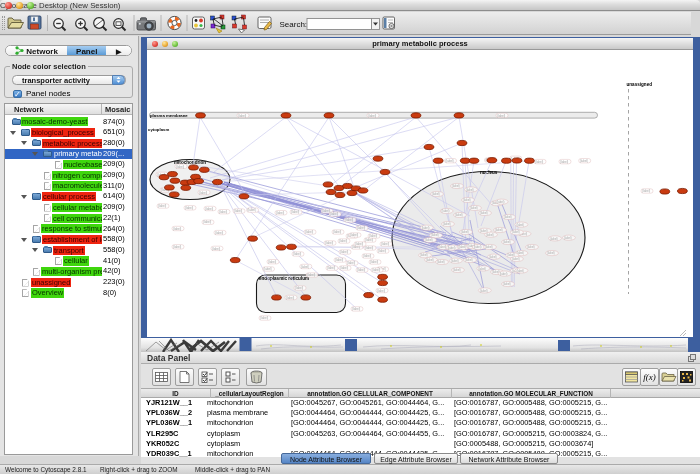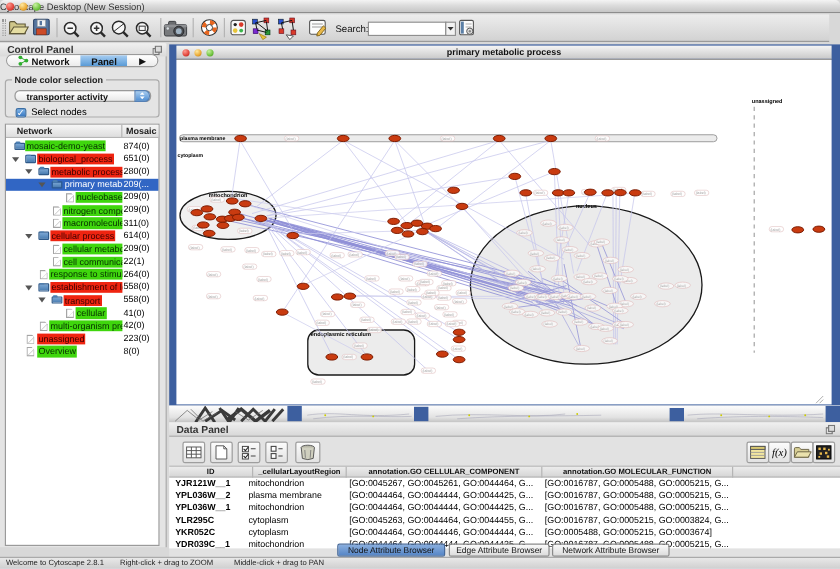--- a/index.html
+++ b/index.html
@@ -161,24 +161,20 @@
           <rect x="1" y="1" width="2.5" height="10" fill="#5b7fa6"></rect>
           <line x1="5" y1="3" x2="10" y2="3" stroke="#aaa" stroke-width="0.8"></line>
           <line x1="5" y1="5.5" x2="10" y2="5.5" stroke="#aaa" stroke-width="0.8"></line>
           <circle cx="8.5" cy="9" r="2.6" fill="#e0e0e0" stroke="#555" stroke-width="0.8"></circle>
           <circle cx="8.5" cy="9" r="1" fill="#888"></circle>
         </g>
   </svg>
 </div>
 
 <div class="abs" id="cpanel">
-  <div class="hdr">Control Panel<svg width="8" height="8" viewBox="0 0 8 8" style="position:absolute;right:4px;top:1.5px">
-          <rect x="0.5" y="2.5" width="5" height="5" fill="none" stroke="#777" stroke-width="1"></rect>
-          <rect x="2.5" y="0.5" width="5" height="5" fill="#ddd" stroke="#777" stroke-width="1"></rect>
-        </svg></div>
   <div id="tabstrip">
     <div class="seg" style="width:62px;background:linear-gradient(#ffffff,#ececec)">
       <svg width="9" height="9" viewBox="0 0 9 9" style="vertical-align:-1px">
             <circle cx="2" cy="1.8" r="1.6" fill="#2fae2f"></circle>
             <circle cx="2" cy="7.2" r="1.6" fill="#2fae2f"></circle>
             <circle cx="7" cy="4.5" r="1.6" fill="#2fae2f"></circle>
             <line x1="2" y1="2" x2="7" y2="4.5" stroke="#2fae2f" stroke-width="0.8"></line>
             <line x1="2" y1="7" x2="7" y2="4.5" stroke="#2fae2f" stroke-width="0.8"></line>
           </svg>
       Network</div>
@@ -188,21 +184,21 @@
   <fieldset id="ncs">
         <legend>Node color selection</legend>
       </fieldset>
   <div id="combo">transporter activity
     <div class="cap"><svg width="11" height="8" viewBox="0 0 11 8">
             <path d="M3.5 3 L5.5 0.8 L7.5 3 Z" fill="#fff"></path>
             <path d="M3.5 4.5 L5.5 6.7 L7.5 4.5 Z" fill="#fff"></path>
           </svg></div>
   </div>
   <div id="cbx">✓</div>
-      <div id="cbxl">Select nodes</div>
+      <div id="cbxl">Panel nodes</div>
   <div id="tree">
     <div id="treehdr">
           <span style="position:absolute;left:9px">Network</span>
           <span style="position:absolute;left:100px">Mosaic</span>
           <span style="position:absolute;left:96px;top:0;width:1px;height:11px;background:#b5b5b5"></span>
         </div>
     <div class="trow" style="top:12.50px;">
           <div class="fold" style="left:7px"></div>
           <span class="lbl g" style="left:16px;max-width:81px">mosaic-demo-yeast</span>
           <span class="val">874(0)</span>
@@ -821,21 +817,20 @@
         </div>
         <div class="drow" style="top:39.6px">
           <span style="left:5px;width:64px;font-weight:bold">YLR295C</span>
           <span style="left:66px;width:80px">cytoplasm</span>
           <span style="left:150px;width:160px">[GO:0045263, GO:0044464, GO:0044455, G...</span>
           <span style="left:313px;width:158px">[GO:0016787, GO:0005215, GO:0003824, G...</span>
         </div>
         <div class="drow" style="top:49.8px">
           <span style="left:5px;width:64px;font-weight:bold">YKR052C</span>
           <span style="left:66px;width:80px">cytoplasm</span>
-          <span style="left:150px;width:160px">[GO:0044464, GO:0044446, GO:0044444, G...</span>
           <span style="left:313px;width:158px">[GO:0005488, GO:0005215, GO:0003674]</span>
         </div>
         <div class="drow" style="top:60.0px">
           <span style="left:5px;width:64px;font-weight:bold">YDR039C__1</span>
           <span style="left:66px;width:80px">mitochondrion</span>
           <span style="left:150px;width:160px">[GO:0044464, GO:0044444, GO:0044425, G...</span>
           <span style="left:313px;width:158px">[GO:0016787, GO:0005488, GO:0005215, G...</span>
         </div>
   </div>
 

